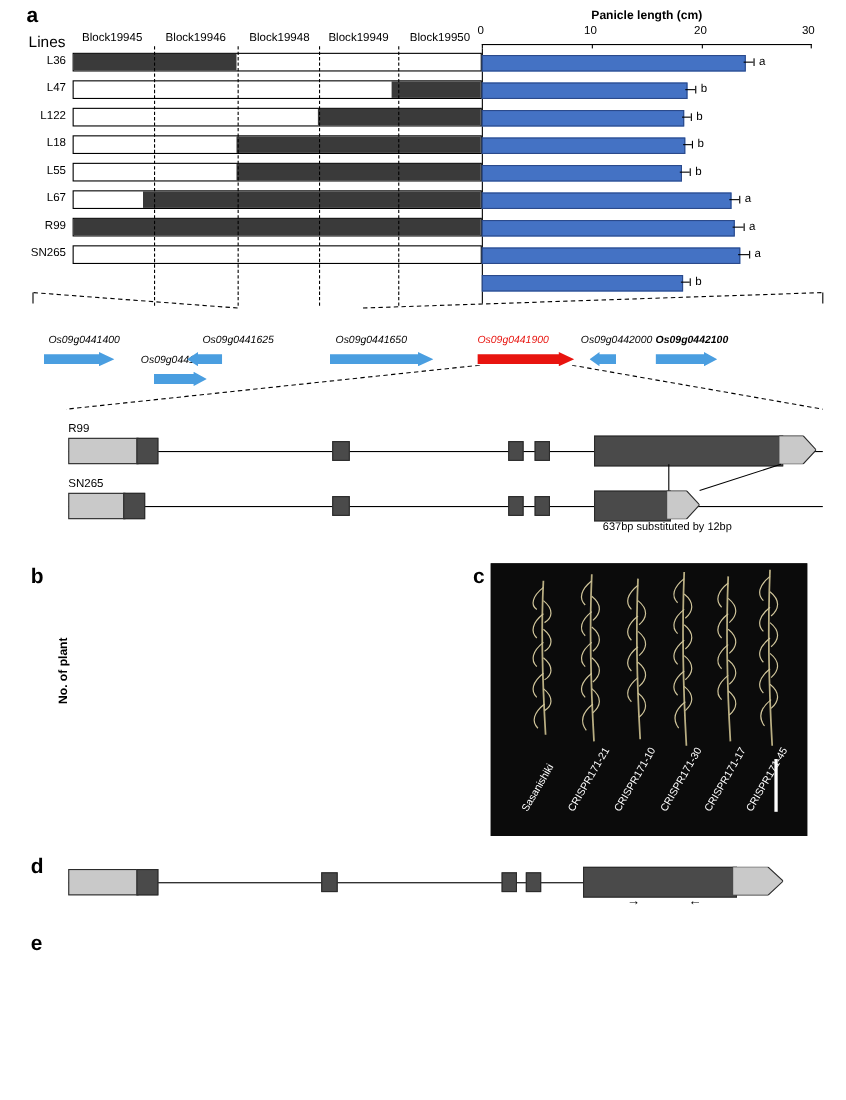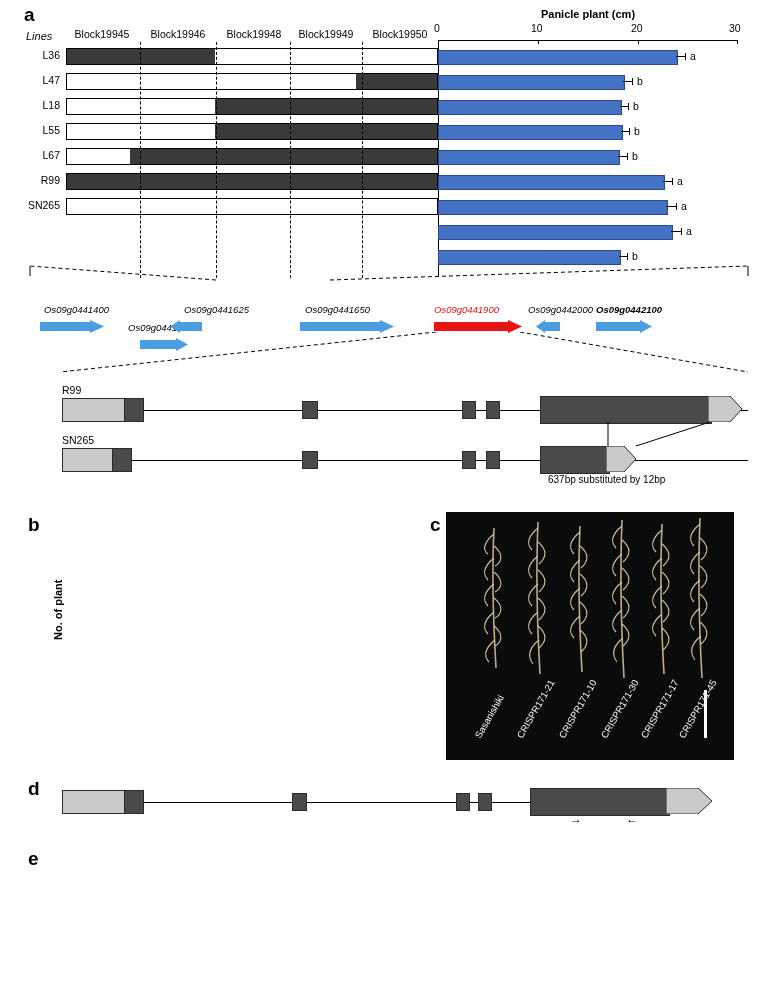--- a/index.html
+++ b/index.html
@@ -5,21 +5,21 @@
   html,body{margin:0;padding:0;}
   body{
     width:769px;height:1000px;background:#ffffff;
     font-family:"Liberation Sans", sans-serif;
     color:#000;position:relative;overflow:hidden;
   }
   .panel-letter{position:absolute;font-weight:bold;font-size:19px;}
   
   #panel-a{position:absolute;left:0;top:0;width:769px;height:500px;}
   #a-letter{left:24px;top:4px;}
-  .a-head-lines{position:absolute;left:26px;top:30px;font-size:11px;font-style:italic;}
+  .a-head-lines{position:absolute;left:26px;top:30px;font-size:14px;}
   .block-head{position:absolute;top:28px;font-size:10.5px;text-align:center;}
   .geno-table{position:absolute;left:66px;top:44px;width:372px;}
   .geno-row{position:relative;height:25px;}
   .geno-label{position:absolute;right:100%;margin-right:6px;top:5px;font-size:10.5px;white-space:nowrap;}
   .geno-bar{position:absolute;left:0;top:4px;height:17px;width:372px;border:1px solid #000;box-sizing:border-box;background:#fff;}
   .geno-seg{position:absolute;top:0;bottom:0;background:#3a3a3a;}
   .vdash{position:absolute;border-left:1px dashed #000;height:236px;top:42px;}
   
   #a-chart{position:absolute;left:438px;top:44px;width:300px;height:232px;border-left:1.5px solid #000;}
   .a-tick-label{position:absolute;top:24px;font-size:10.5px;}
@@ -78,20 +78,26 @@
           <div class="geno-seg" style="left:0%;width:40%"></div>
         </div>
     </div>
     <div class="geno-row">
       <div class="geno-label">L47</div>
       <div class="geno-bar">
           <div class="geno-seg" style="left:78%;width:22%"></div>
         </div>
     </div>
     <div class="geno-row">
+      <div class="geno-label">L122</div>
+      <div class="geno-bar">
+          <div class="geno-seg" style="left:60%;width:40%"></div>
+        </div>
+    </div>
+    <div class="geno-row">
       <div class="geno-label">L18</div>
       <div class="geno-bar">
           <div class="geno-seg" style="left:40%;width:60%"></div>
         </div>
     </div>
     <div class="geno-row">
       <div class="geno-label">L55</div>
       <div class="geno-bar">
           <div class="geno-seg" style="left:40%;width:60%"></div>
         </div>
@@ -112,21 +118,21 @@
       <div class="geno-label">SN265</div>
       <div class="geno-bar"></div>
     </div>
   </div>
 
   <div class="vdash" style="left:140px;"></div>
   <div class="vdash" style="left:216px;"></div>
   <div class="vdash" style="left:290px;"></div>
   <div class="vdash" style="left:362px;"></div>
 
-  <div class="a-axis-title">Panicle plant (cm)</div>
+  <div class="a-axis-title">Panicle length (cm)</div>
   <div class="a-topline"></div>
   <div class="tickmark" style="left:438px;"></div>
   <div class="tickmark" style="left:538px;"></div>
   <div class="tickmark" style="left:638px;"></div>
   <div class="tickmark" style="left:737px;"></div>
   <div class="a-tick-label" style="left:434px;top:22px;">0</div>
   <div class="a-tick-label" style="left:531px;top:22px;">10</div>
   <div class="a-tick-label" style="left:631px;top:22px;">20</div>
   <div class="a-tick-label" style="left:729px;top:22px;">30</div>
   <div id="a-chart"></div>

